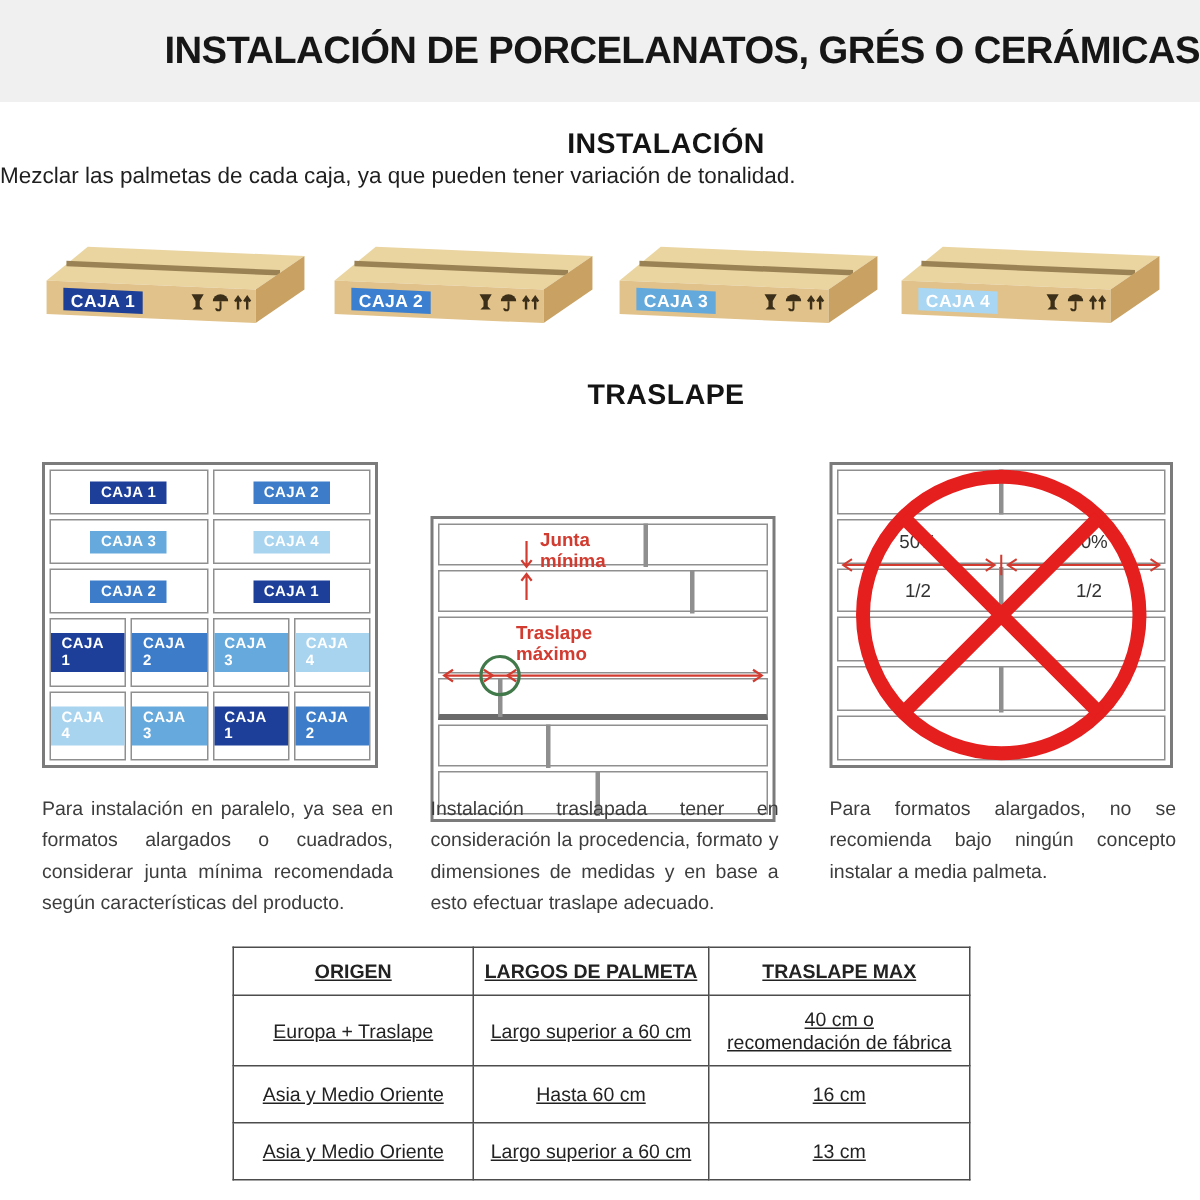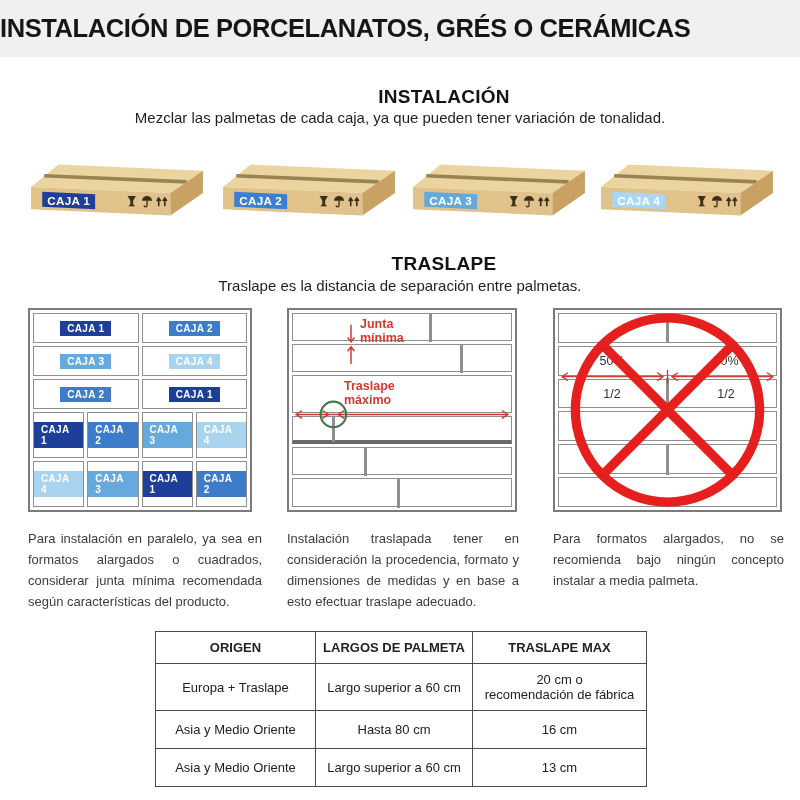--- a/index.html
+++ b/index.html
@@ -1,26 +1,26 @@
 <!DOCTYPE html>
 <html><head>
 <meta charset="utf-8">
 <style>
   html,body{margin:0;padding:0;background:#fff;}
   .page{position:relative;width:800px;height:800px;background:#ffffff;
         font-family:"Liberation Sans",sans-serif;overflow:hidden;color:#1c1c1c;}
 
   
-  .title-band{position:absolute;left:0;top:0;width:800px;height:57px;background:#f0f0f0;
-              display:flex;align-items:center;justify-content:flex-start;}
+  .title-band{position:absolute;left:0;top:0;width:800px;height:68px;background:#f0f0f0;
+              display:flex;align-items:center;justify-content:flex-end;}
   .title-band h1{margin:0;font-size:25.5px;font-weight:bold;letter-spacing:-0.4px;color:#161616;white-space:nowrap;}
 
   
   .h2{position:absolute;width:800px;text-align:center;font-size:19px;font-weight:bold;letter-spacing:0.3px;color:#141414;padding-left:44px;}
-  .sub{position:absolute;width:800px;text-align:center;font-size:15px;color:#1f1f1f;}
+  .sub{position:absolute;width:800px;text-align:left;font-size:15px;color:#1f1f1f;}
 
   
   .carton{position:absolute;top:155px;width:178px;height:72px;}
   .carton-label{fill:#ffffff;font-family:"Liberation Sans",sans-serif;font-size:11.5px;font-weight:bold;letter-spacing:0.3px;}
 
   
   .frame{position:absolute;top:308px;height:204px;background:#fff;border:2.5px solid #7b7b7b;
          box-sizing:border-box;padding:3px;display:flex;flex-direction:column;gap:3px;}
   .trow{display:flex;gap:3px;}
   .tile{flex:1;border:1.5px solid #8f8f8f;background:#fff;display:flex;align-items:center;justify-content:center;box-sizing:border-box;}
@@ -35,21 +35,21 @@
   .red-label{position:absolute;color:#d23b30;font-size:12.5px;font-weight:bold;line-height:1.08;}
   .pct{position:absolute;width:60px;text-align:center;font-size:12.5px;color:#333;}
 
   
   .caption{position:absolute;top:528px;width:234px;font-size:13px;line-height:1.62;color:#3d3d3d;
            text-align:justify;}
 
   
   .otable{position:absolute;left:155px;top:631px;border-collapse:collapse;}
   .otable th,.otable td{border:1.5px solid #4c4c4c;text-align:center;font-size:13px;color:#222;
-                        white-space:pre-line;padding:8px 6px;}
+                        white-space:pre-line;padding:8px 6px;text-decoration:underline;}
   .otable th{font-weight:bold;padding:8px 6px;}
   .otable td{padding:11px 6px;}
 </style>
 </head>
 <body>
 
 <div class="page">
 
   <header class="title-band">
     <h1>INSTALACIÓN DE PORCELANATOS, GRÉS O CERÁMICAS</h1>
@@ -112,21 +112,20 @@
     <text x="40" y="44.5" text-anchor="middle" class="carton-label">CAJA 4</text>
     <g transform="translate(98,36)">
       <path fill="#3c2f1a" d="M0,0 h8 l-2.6,4.5 v3.6 l2,1.9 h-6.8 l2,-1.9 v-3.6 z"></path>
       <path fill="#3c2f1a" d="M14,4.6 a5,4.6 0 0 1 10,0 z"></path>
       <path fill="none" stroke="#3c2f1a" stroke-width="1.3" d="M19,4.6 v4.6 a1.4,1.4 0 0 1 -2.8,0"></path>
       <path fill="none" stroke="#3c2f1a" stroke-width="1.6" d="M30.5,10 V2.5 M28.5,4.8 L30.5,2 L32.5,4.8 M36.5,10 V2.5 M34.5,4.8 L36.5,2 L38.5,4.8"></path>
     </g>
   </svg>
 
   <div class="h2" style="top:253px;">TRASLAPE</div>
-  <div class="sub" style="top:277px;">Traslape es la distancia de separación entre palmetas.</div>
 
   <div class="frame" style="left:28px;width:224px;">
     <div class="trow" style="height:30px;">
       <div class="tile">
           <span class="clabel" style="background-color: rgb(29, 63, 153);">CAJA 1</span>
         </div>
       <div class="tile">
           <span class="clabel" style="background-color: rgb(60, 124, 200);">CAJA 2</span>
         </div>
     </div>
@@ -169,21 +168,21 @@
         </div>
       <div class="tile">
           <span class="clabel" style="background-color: rgb(29, 63, 153);">CAJA 1</span>
         </div>
       <div class="tile">
           <span class="clabel" style="background-color: rgb(60, 124, 200);">CAJA 2</span>
         </div>
     </div>
   </div>
 
-  <div class="frame" style="left:287px;width:230px;">
+  <div class="frame" style="left:287px;width:230px;margin-top:36px;">
     <div class="prow" style="height:28px;">
         <div class="joint" style="left:136px;"></div>
       </div>
     <div class="prow" style="height:28px;">
         <div class="joint" style="left:167px;"></div>
       </div>
     <div class="prow" style="height:38px;"></div>
     <div class="prow thickb" style="height:28px;">
         <div class="joint" style="left:39px;"></div>
       </div>
@@ -261,26 +260,26 @@
       <tr>
         <th>ORIGEN</th>
         <th>LARGOS DE PALMETA</th>
         <th>TRASLAPE MAX</th>
       </tr>
     </thead>
     <tbody>
       <tr>
         <td style="padding:8px 6px;">Europa + Traslape</td>
         <td style="padding:8px 6px;">Largo superior a 60 cm</td>
-        <td style="padding:8px 6px;">20 cm o
+        <td style="padding:8px 6px;">40 cm o
 recomendación de fábrica</td>
       </tr>
       <tr>
         <td>Asia y Medio Oriente</td>
-        <td>Hasta 80 cm</td>
+        <td>Hasta 60 cm</td>
         <td>16 cm</td>
       </tr>
       <tr>
         <td>Asia y Medio Oriente</td>
         <td>Largo superior a 60 cm</td>
         <td>13 cm</td>
       </tr>
     </tbody>
   </table>
 

